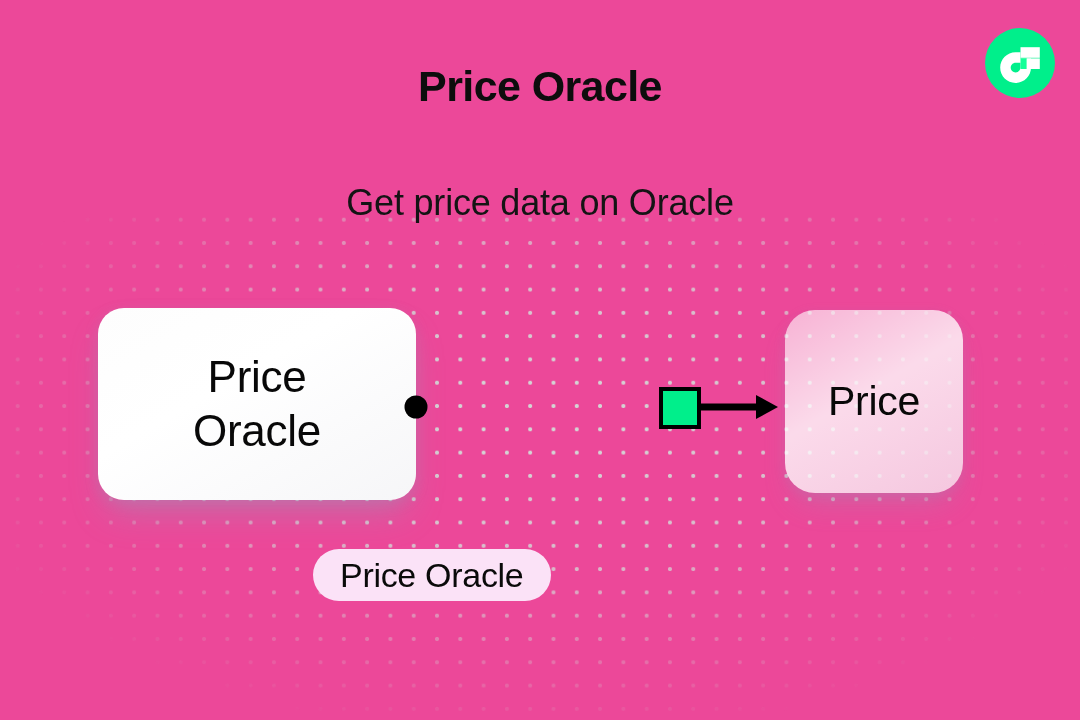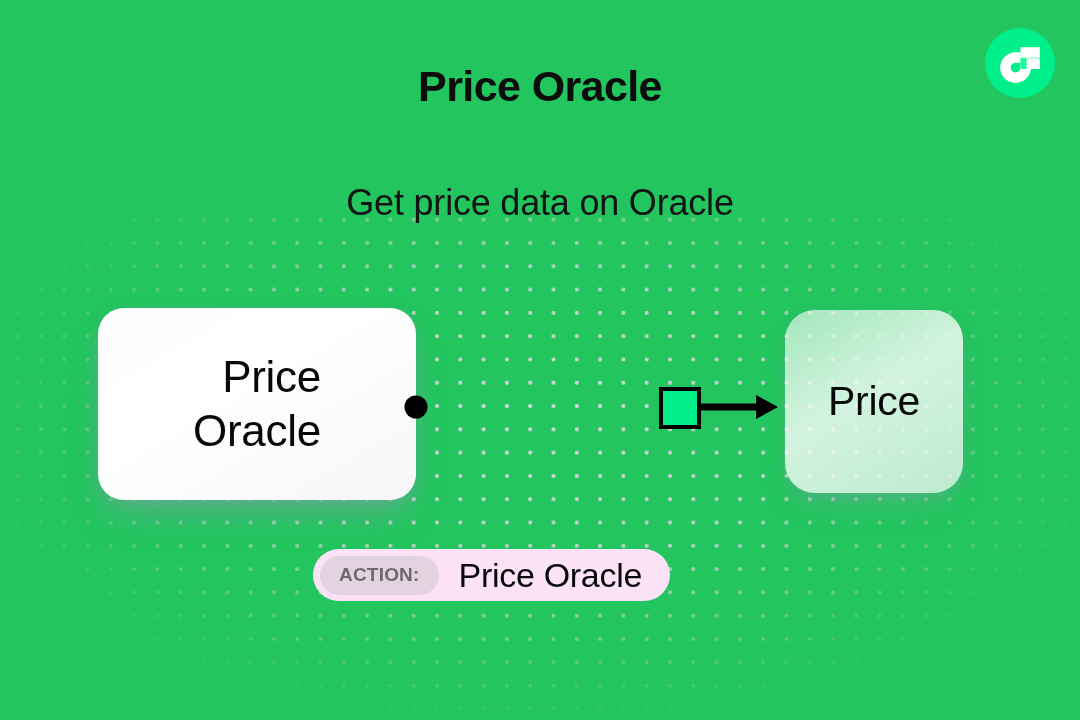--- a/index.html
+++ b/index.html
@@ -11,21 +11,21 @@
     height: 720px;
     background: #efefef;
     font-family: "Liberation Sans", sans-serif;
     overflow: hidden;
   }
 
   #canvas {
     position: relative;
     width: 1080px;
     height: 720px;
-    background: #22c55e;
+    background: #ec4899;
     overflow: hidden;
   }
 
   
   #dot-grid {
     position: absolute;
     left: 0;
     top: 200px;
     width: 1080px;
     height: 520px;
@@ -70,21 +70,21 @@
     height: 70px;
   }
 
   
   .node-card {
     position: absolute;
     box-sizing: border-box;
     display: flex;
     align-items: center;
     justify-content: center;
-    text-align: right;
+    text-align: center;
   }
 
   #node-source {
     left: 98px;
     top: 308px;
     width: 318px;
     height: 192px;
     border-radius: 26px;
     background: linear-gradient(150deg, #fdfdfd 0%, #ffffff 40%, #f6f6f8 100%);
     box-shadow: 0 20px 34px -8px rgba(150,152,186,0.42),
@@ -199,17 +199,16 @@
       </defs>
       <line x1="20" y1="32" x2="275" y2="32" stroke="url(#edgeGrad)" stroke-width="7"></line>
       <line x1="275" y1="32" x2="372" y2="32" stroke="#000000" stroke-width="7"></line>
       <circle cx="21" cy="32" r="11.5" fill="#000000"></circle>
       <rect x="266" y="14" width="38" height="38" fill="#00ef8b" stroke="#000000" stroke-width="4"></rect>
       <path d="M361 20 L383 32 L361 44 Z" fill="#000000"></path>
     </svg>
   </div>
 
   <div id="action-badge">
-    <span id="action-badge-key">ACTION:</span>
     <span id="action-badge-value">Price Oracle</span>
   </div>
 
 </div>
 
 </body></html>

